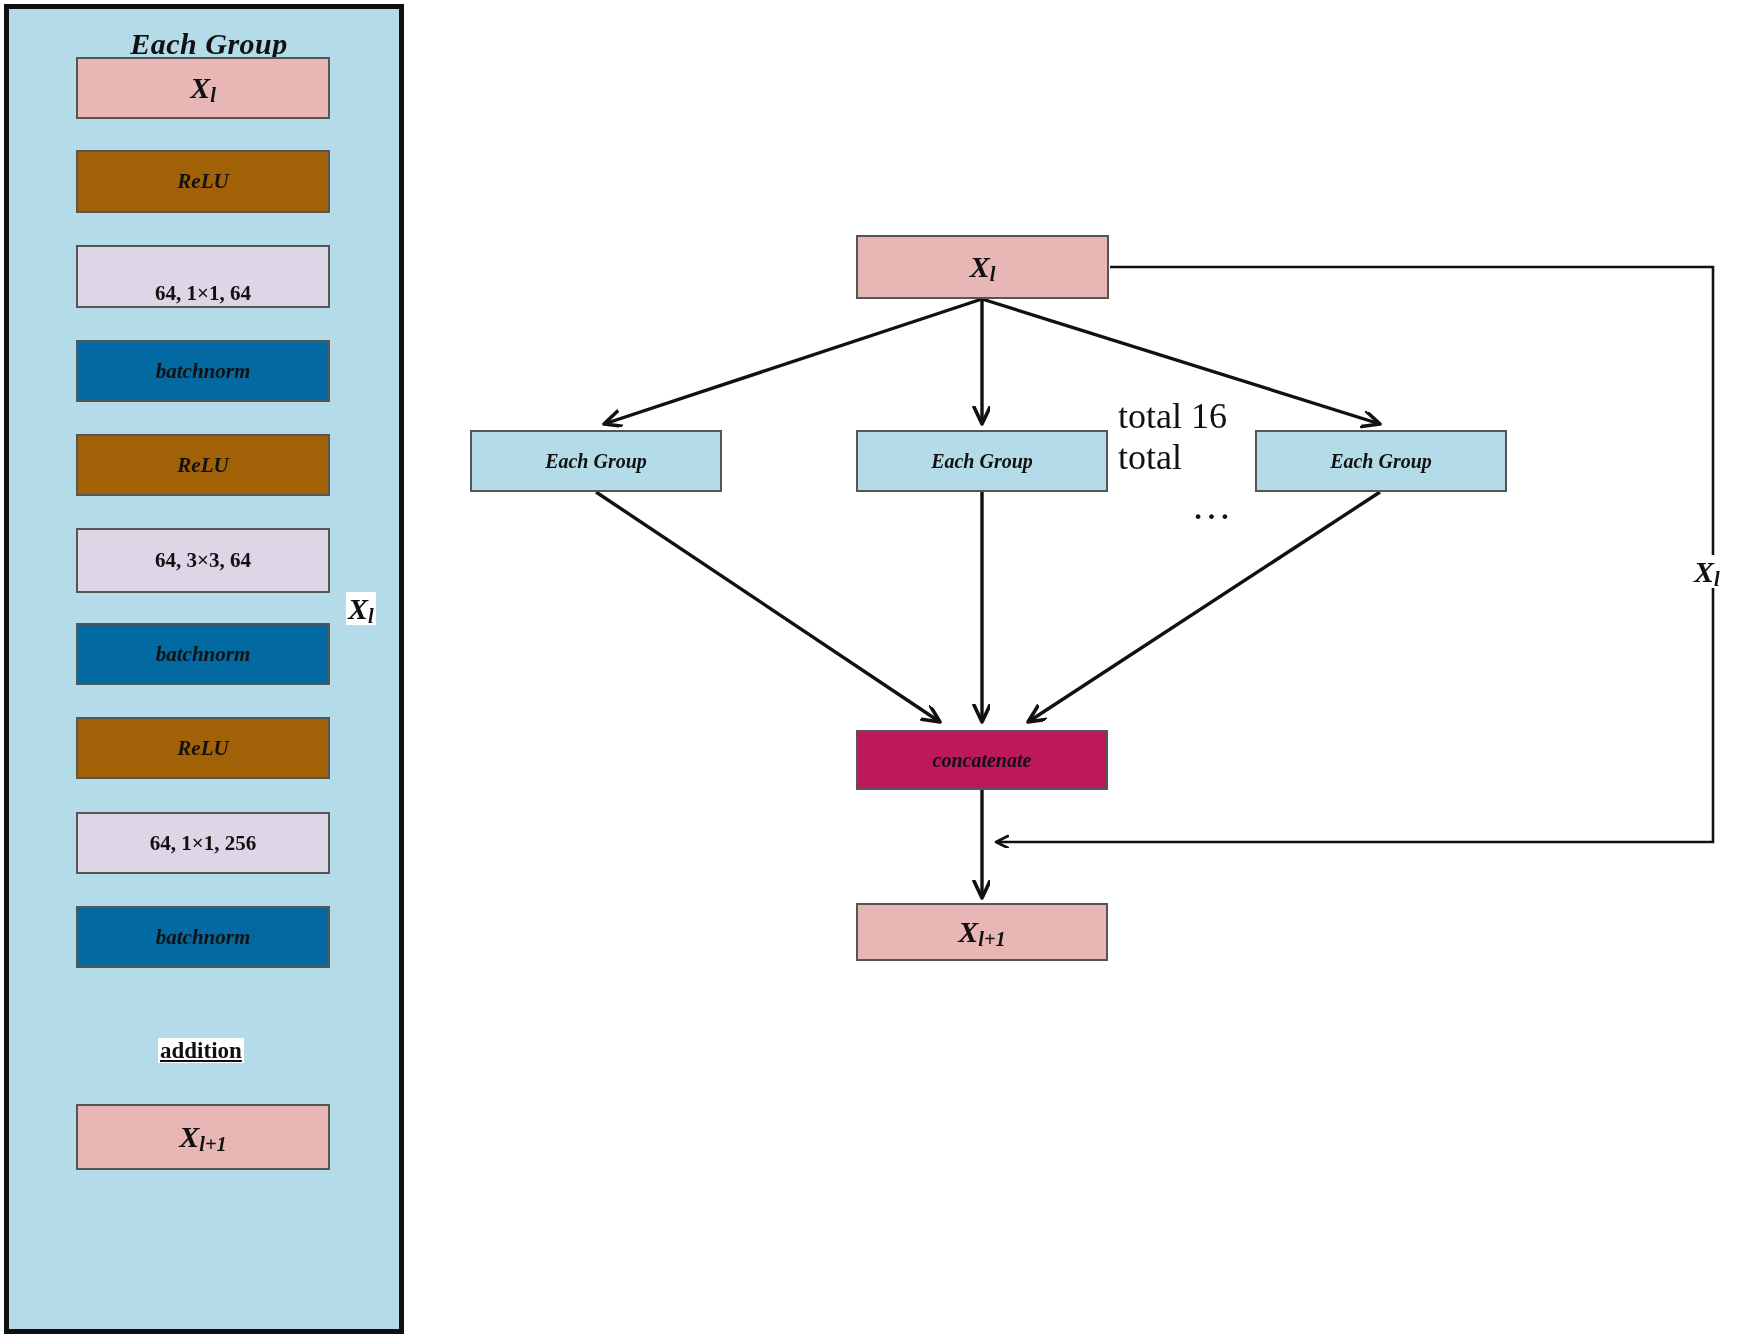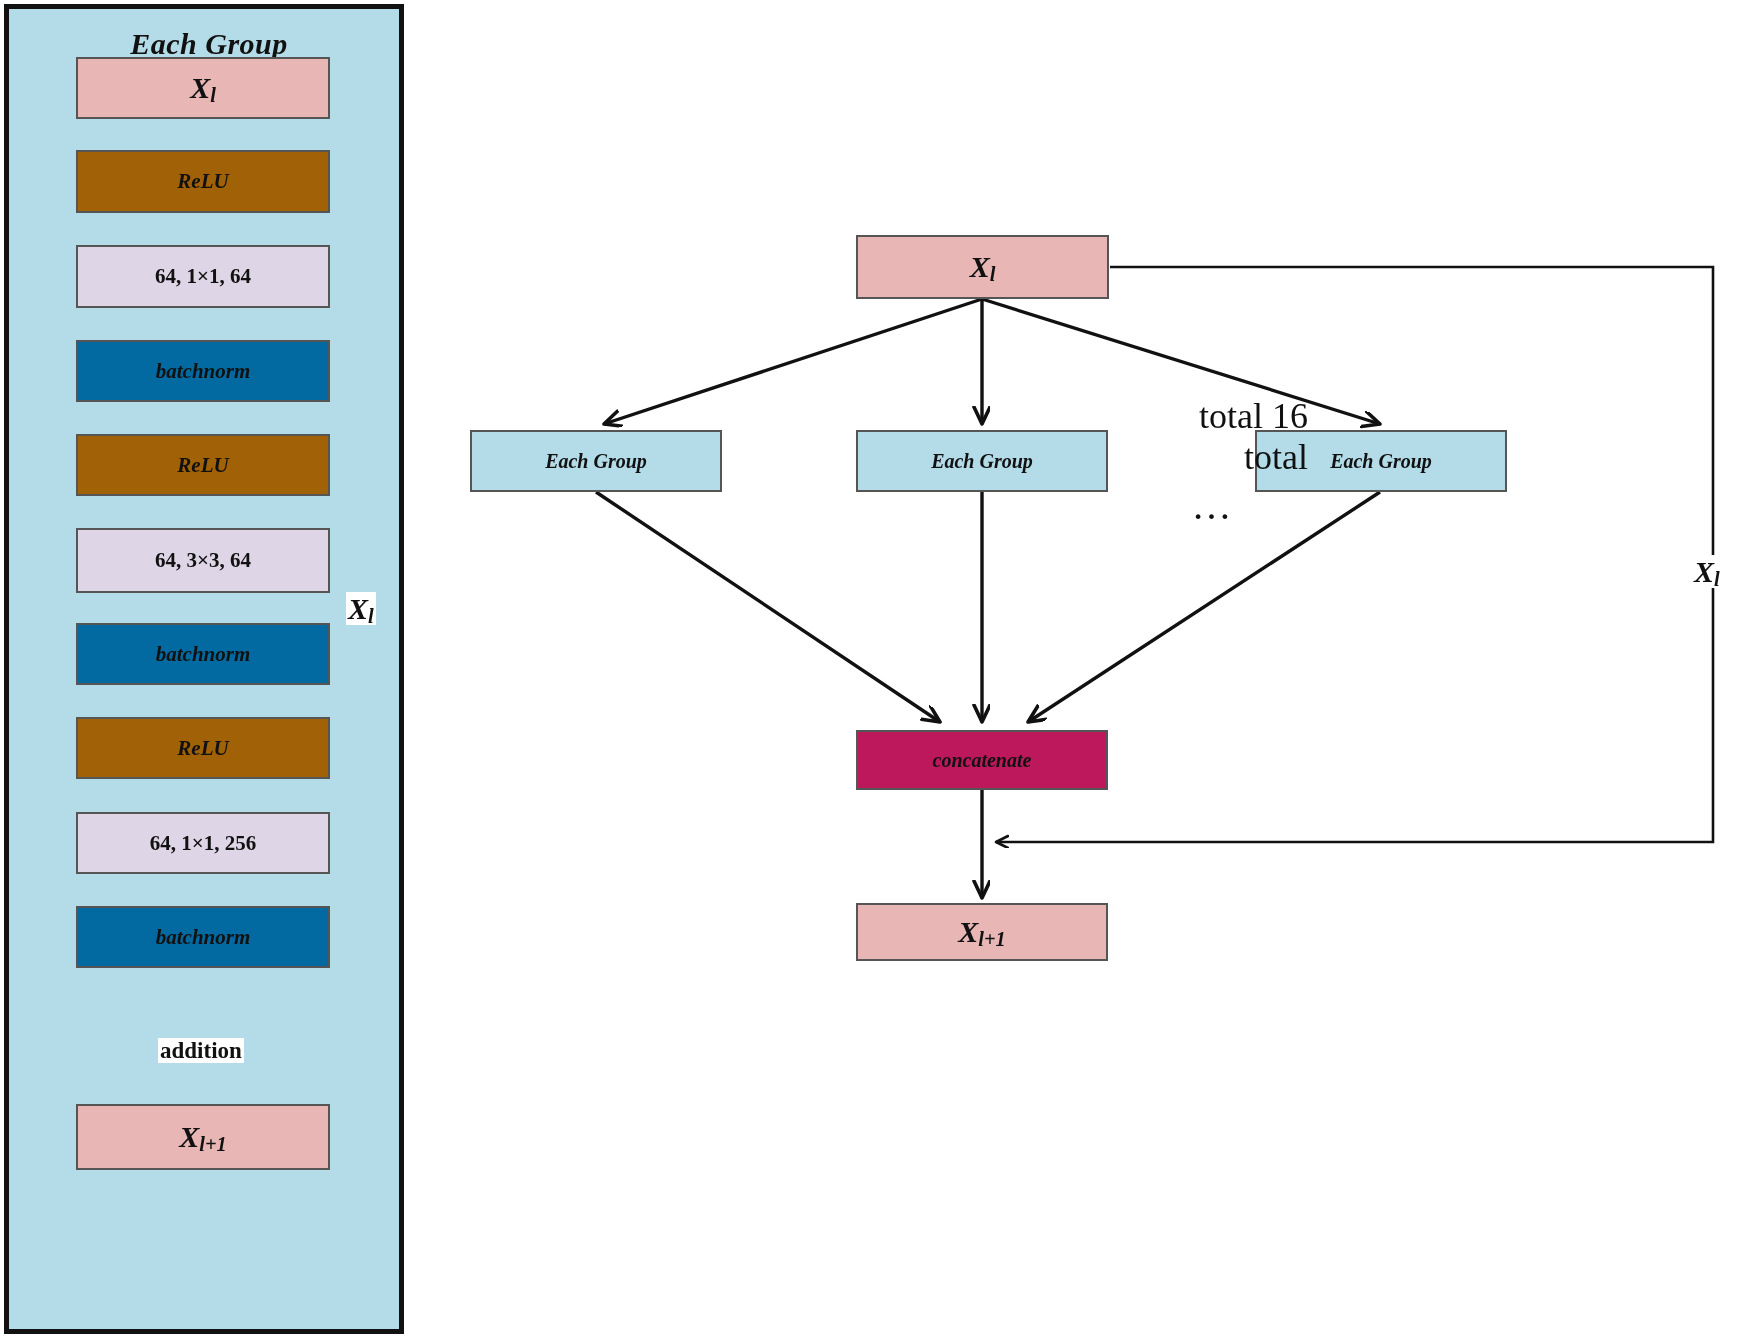--- a/index.html
+++ b/index.html
@@ -109,21 +109,21 @@
   .rbox .r-italic {
     font-style: italic;
     font-weight: bold;
     font-size: 20px;
   }
 
   .note {
     position: absolute;
     color: #111111;
     font-size: 36px;
-    text-align: right;
+    text-align: left;
     line-height: 1.15;
   }
   .dots {
     position: absolute;
     color: #111111;
     font-size: 40px;
     letter-spacing: 3px;
     text-align: center;
   }
 
@@ -136,20 +136,21 @@
     font-weight: bold;
     font-size: 30px;
     padding: 0 2px;
     line-height: 1.1;
     text-align: center;
   }
   .edge-label.plain {
     font-style: normal;
     font-weight: bold;
     font-size: 23px;
+    text-decoration: underline;
   }
 </style>
 </head>
 <body>
 
 <svg id="canvas" viewBox="0 0 1747 1340" xmlns="http://www.w3.org/2000/svg">
   <defs>
     <marker id="ar" markerWidth="16" markerHeight="16" refX="13" refY="6" orient="auto" markerUnits="userSpaceOnUse">
       <path d="M1,0 L13,6 L1,12" fill="none" stroke="#111111" stroke-width="2.6" stroke-linecap="round" stroke-linejoin="round"></path>
     </marker>
@@ -200,21 +201,21 @@
 <div class="lbox pink" style="top:57px; height:62px;">
   <span class="lbl-var">
     <span>X</span><span class="sub">l</span>
   </span>
 </div>
 
 <div class="lbox green" style="top:150px; height:63px;">
   <span class="lbl-italic">ReLU</span>
 </div>
 
-<div class="lbox purple" style="top:245px; height:63px;">
+<div class="lbox purple" style="top:245px; height:63px;align-items:flex-end;">
   <span class="lbl-plain">64, 1×1, 64</span>
 </div>
 
 <div class="lbox yellow" style="top:340px; height:62px;">
   <span class="lbl-italic">batchnorm</span>
 </div>
 
 <div class="lbox green" style="top:434px; height:62px;">
   <span class="lbl-italic">ReLU</span>
 </div>

